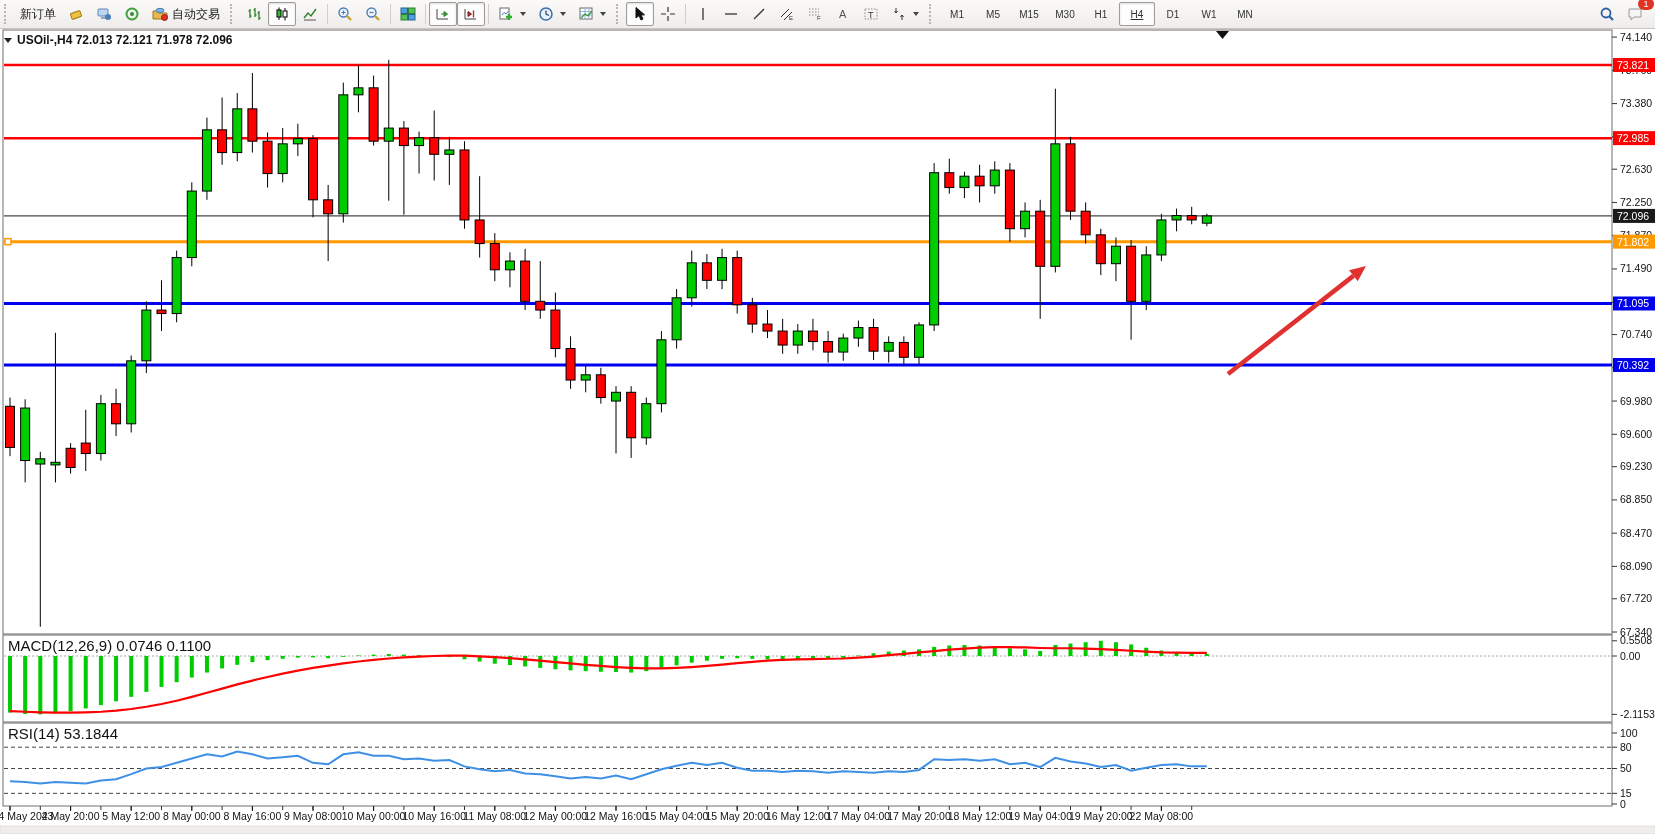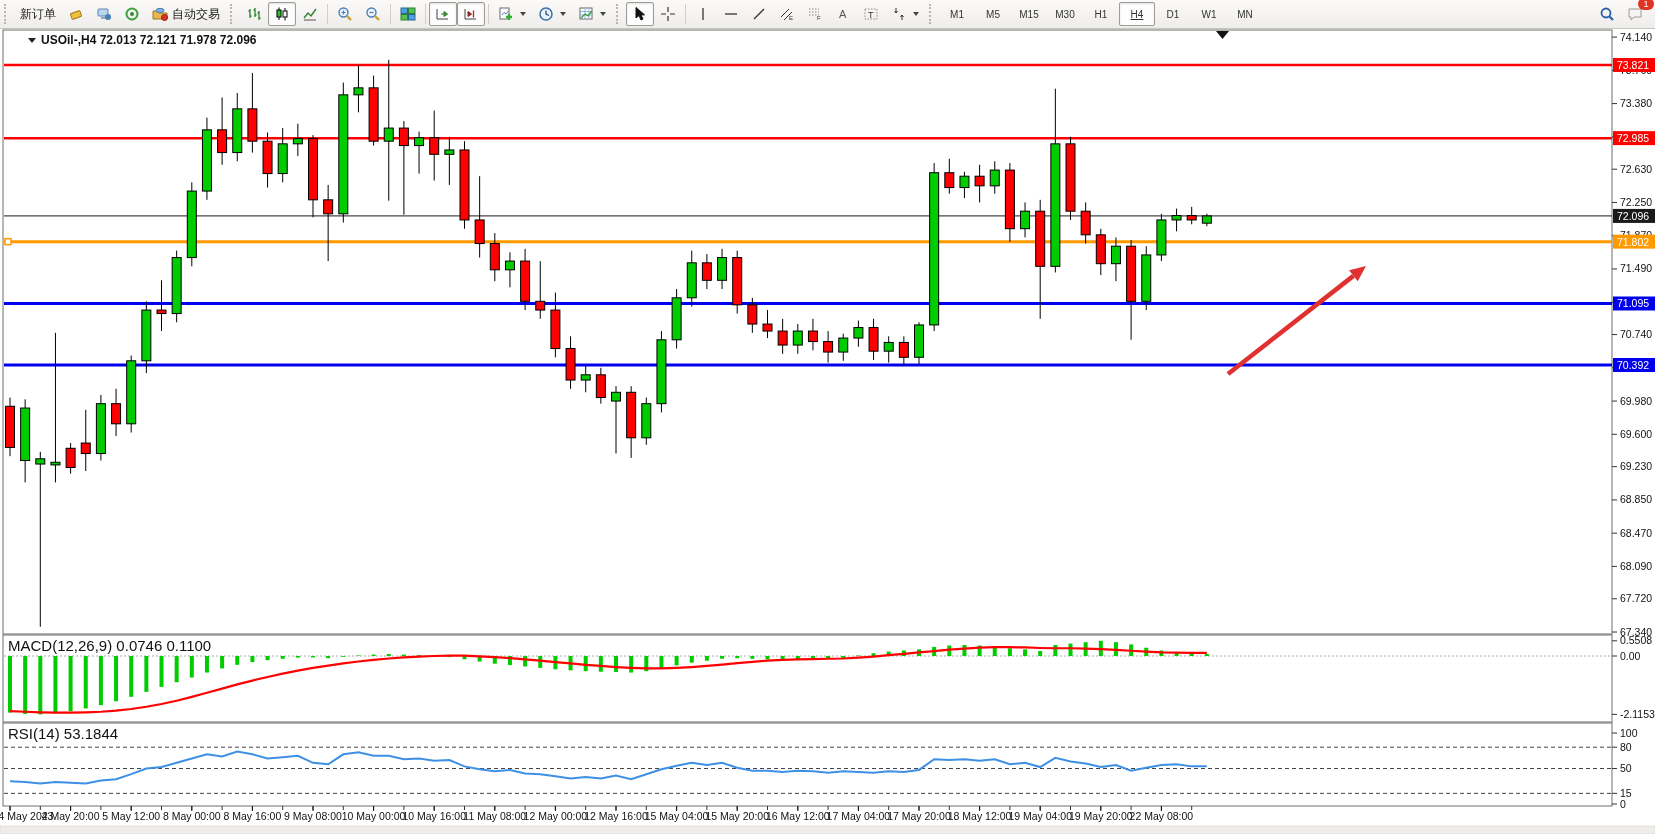--- a/index.html
+++ b/index.html
@@ -14,21 +14,21 @@
   .tb-btn.pressed{border:1px solid #9f9c97;background:#fdfdfd;box-shadow:inset 0 1px 2px rgba(0,0,0,.12);text-decoration:underline;}
   .sep{width:1px;height:20px;background:#d2cfca;margin:0 3px;}
   .dd{width:0;height:0;border-left:3px solid transparent;border-right:3px solid transparent;border-top:4px solid #444;margin-left:2px;}
   .tf-btn{min-width:24px;text-align:right;justify-content:center;font-size:10px;color:#333;}
   #tb-right{margin-left:auto;display:flex;align-items:center;margin-right:6px;}
   .badge-red{position:absolute;right:-6px;top:-5px;background:#e03324;color:#fff;border-radius:8px;
     font-size:9px;min-width:12px;height:12px;line-height:12px;text-align:center;padding:0 2px;}
   .icon16{width:16px;height:16px;display:block;}
   
   .overlay{position:absolute;z-index:3;font-size:12px;color:#111;white-space:nowrap;}
-  #chart-title{left:28px;top:33px;font-weight:bold;font-size:12px;}
+  #chart-title{left:4px;top:33px;font-weight:bold;font-size:12px;}
   #macd-label{left:8px;top:637px;font-size:15px;}
   #rsi-label{left:8px;top:725px;font-size:15px;}
   .tri-down{display:inline-block;width:0;height:0;border-left:4px solid transparent;border-right:4px solid transparent;
     border-top:5px solid #222;margin-right:5px;vertical-align:middle;}
   svg text{font-family:"Liberation Sans",sans-serif;}
 </style>
 </head>
 <body>
 
 <div id="app">

